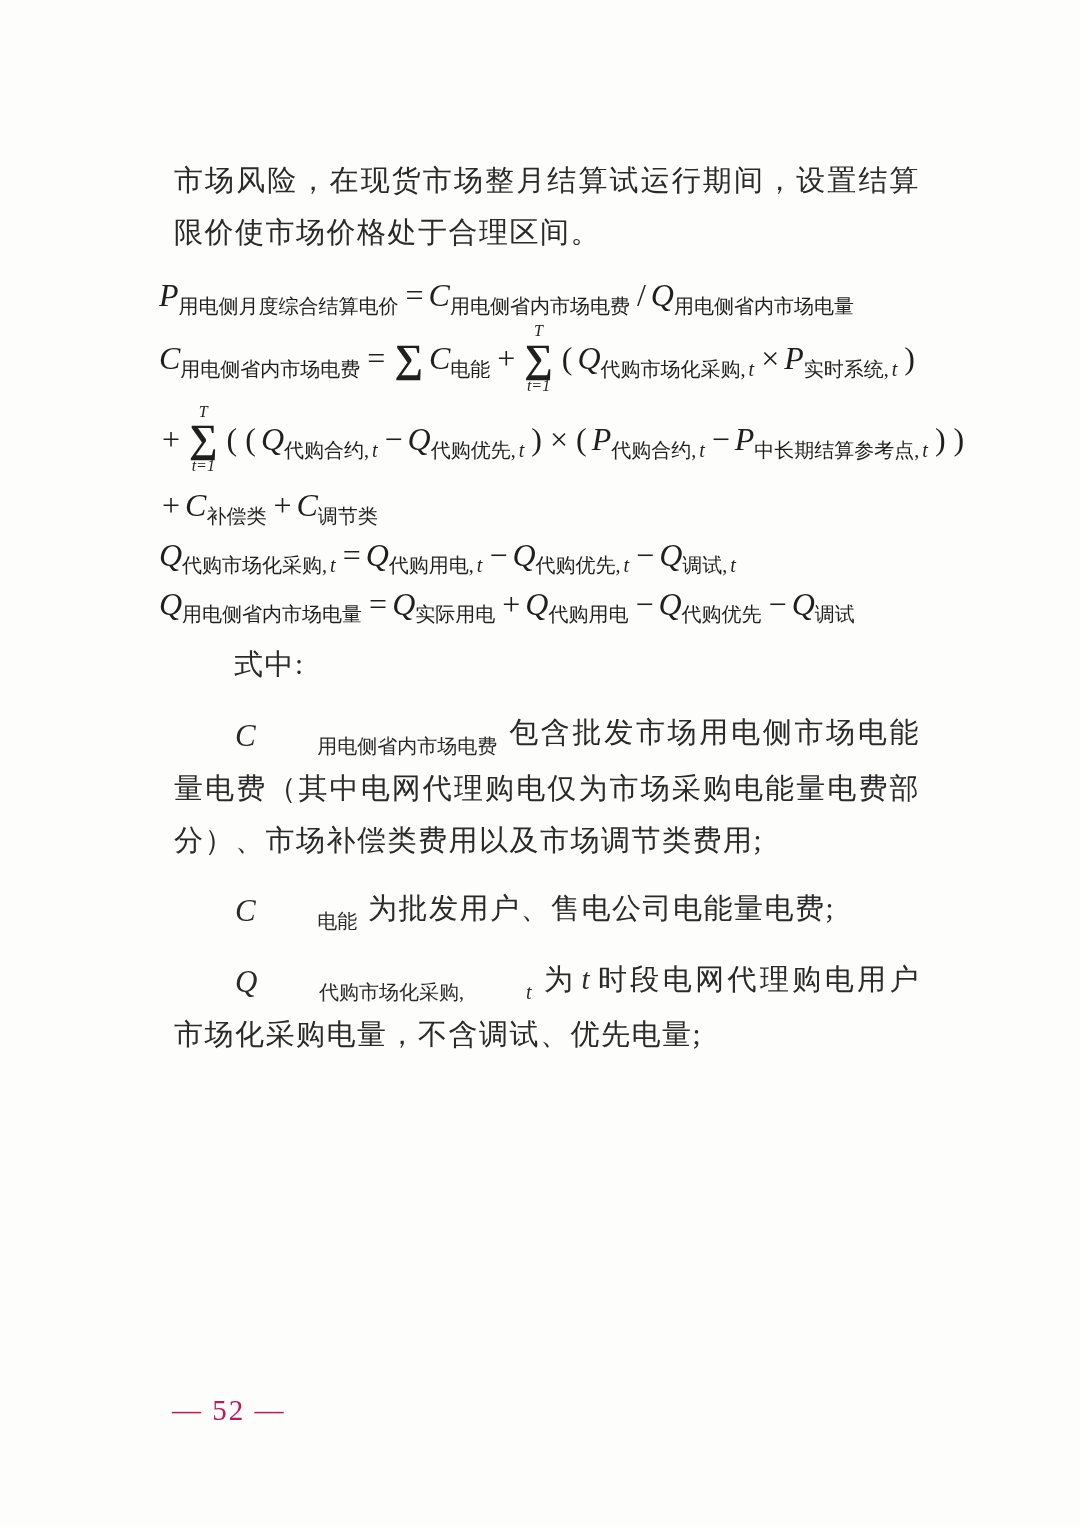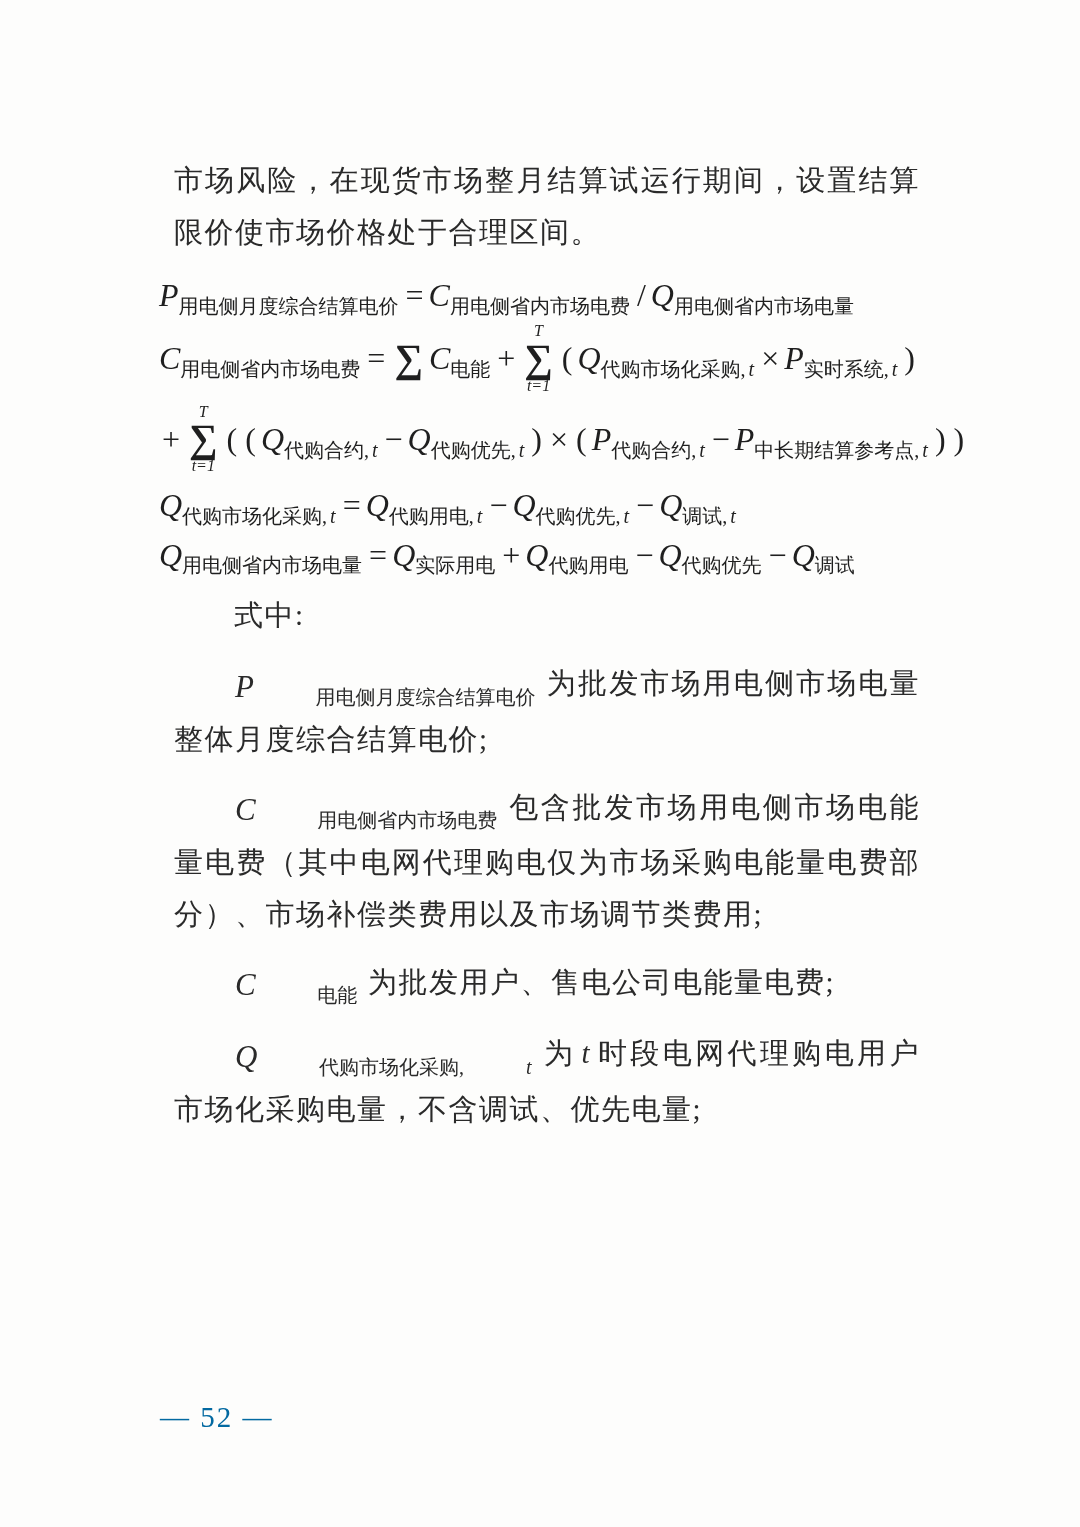--- a/index.html
+++ b/index.html
@@ -84,26 +84,25 @@
   p.def .tk-v { font-size: 31px; }
   p.def .tk-s, p.def .tk-si { transform: translateY(10px); margin-right: 2px; }
   .tk-txt { letter-spacing: 1.5px; }
   .tk-it {
     font-family: "Liberation Serif", serif;
     font-style: italic;
     padding: 0 5px;
   }
   .page-number {
     position: absolute;
-    left: 160px;
+    left: 172px;
     top: 1394px;
     font-size: 29px;
     letter-spacing: 2px;
-    color: #0369a1;
-    margin-top: 7px;
+    color: #be185d;
   }
 </style>
 </head>
 <body>
 
 <div class="page">
   <div class="content">
 
     <p class="body">市场风险，在现货市场整月结算试运行期间，设置结算限价使市场价格处于合理区间。</p>
 
@@ -116,26 +115,26 @@
         </span><span class="tk-v">C</span><span class="tk-s">电能</span><span class="tk-o">+</span><span class="tk-sum">
           <span class="sum-up">T</span>
           <span class="sum-sig">∑</span>
           <span class="sum-lo">t=1</span>
         </span><span class="tk-o">(</span><span class="tk-v">Q</span><span class="tk-s">代购市场化采购,</span><span class="tk-si">t</span><span class="tk-o">×</span><span class="tk-v">P</span><span class="tk-s">实时系统,</span><span class="tk-si">t</span><span class="tk-o">)</span></div>
     <div class="formula"><span class="tk-o">+</span><span class="tk-sum">
           <span class="sum-up">T</span>
           <span class="sum-sig">∑</span>
           <span class="sum-lo">t=1</span>
         </span><span class="tk-o">(</span><span class="tk-o">(</span><span class="tk-v">Q</span><span class="tk-s">代购合约,</span><span class="tk-si">t</span><span class="tk-o">−</span><span class="tk-v">Q</span><span class="tk-s">代购优先,</span><span class="tk-si">t</span><span class="tk-o">)</span><span class="tk-o">×</span><span class="tk-o">(</span><span class="tk-v">P</span><span class="tk-s">代购合约,</span><span class="tk-si">t</span><span class="tk-o">−</span><span class="tk-v">P</span><span class="tk-s">中长期结算参考点,</span><span class="tk-si">t</span><span class="tk-o">)</span><span class="tk-o">)</span></div>
+    <div class="formula"><span class="tk-o">+</span><span class="tk-v">C</span><span class="tk-s">补偿类</span><span class="tk-o">+</span><span class="tk-v">C</span><span class="tk-s">调节类</span></div>
     <div class="formula"><span class="tk-v">Q</span><span class="tk-s">代购市场化采购,</span><span class="tk-si">t</span><span class="tk-o">=</span><span class="tk-v">Q</span><span class="tk-s">代购用电,</span><span class="tk-si">t</span><span class="tk-o">−</span><span class="tk-v">Q</span><span class="tk-s">代购优先,</span><span class="tk-si">t</span><span class="tk-o">−</span><span class="tk-v">Q</span><span class="tk-s">调试,</span><span class="tk-si">t</span></div>
     <div class="formula"><span class="tk-v">Q</span><span class="tk-s">用电侧省内市场电量</span><span class="tk-o">=</span><span class="tk-v">Q</span><span class="tk-s">实际用电</span><span class="tk-o">+</span><span class="tk-v">Q</span><span class="tk-s">代购用电</span><span class="tk-o">−</span><span class="tk-v">Q</span><span class="tk-s">代购优先</span><span class="tk-o">−</span><span class="tk-v">Q</span><span class="tk-s">调试</span></div>
 
     <p class="body indent">式中:</p>
 
-    <p class="body indent def"><span class="tk-v">P</span><span class="tk-s">用电侧月度综合结算电价</span><span class="tk-txt"> 为批发市场用电侧市场电量整体月度综合结算电价;</span></p>
     <p class="body indent def"><span class="tk-v">C</span><span class="tk-s">用电侧省内市场电费</span><span class="tk-txt"> 包含批发市场用电侧市场电能量电费（其中电网代理购电仅为市场采购电能量电费部分）、市场补偿类费用以及市场调节类费用;</span></p>
     <p class="body indent def"><span class="tk-v">C</span><span class="tk-s">电能</span><span class="tk-txt"> 为批发用户、售电公司电能量电费;</span></p>
     <p class="body indent def"><span class="tk-v">Q</span><span class="tk-s">代购市场化采购,</span><span class="tk-si">t</span><span class="tk-txt"> 为</span><span class="tk-it">t</span><span class="tk-txt">时段电网代理购电用户市场化采购电量，不含调试、优先电量;</span></p>
 
   </div>
 
   <div class="page-number">— 52 —</div>
 </div>
 
 </body></html>

